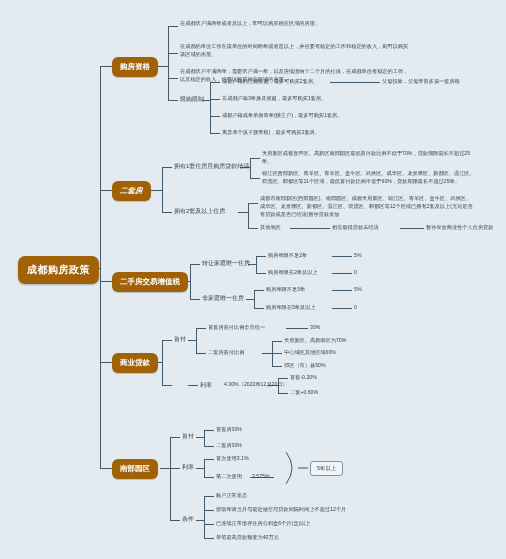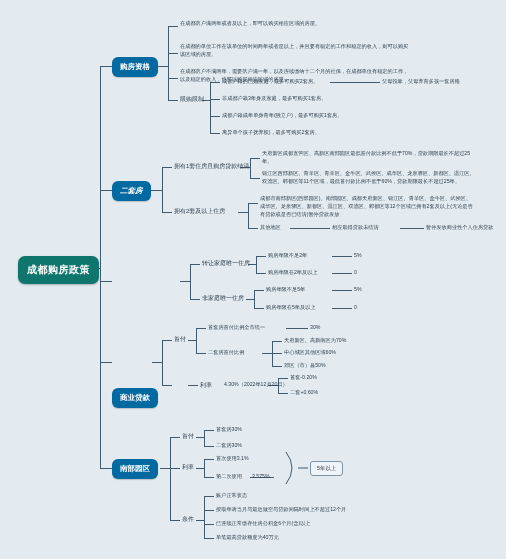--- a/index.html
+++ b/index.html
@@ -11,33 +11,33 @@
     position:relative;
     color:#2b3a47;
   }
   #canvas{position:absolute;inset:0;}
   svg.links{position:absolute;left:0;top:0;width:506px;height:559px;pointer-events:none;}
 
   .node{position:absolute;box-sizing:border-box;}
 
   
   .root{
-    background:#0f766e;
+    background:#a16207;
     color:#ffffff;
     border-radius:7px;
     font-size:10px;
     font-weight:bold;
     letter-spacing:.5px;
     padding:7px 9px;
     white-space:nowrap;
     box-shadow:0 1px 2px rgba(0,0,0,.25);
   }
   
   .l1{
-    background:#0369a1;
+    background:#a16207;
     color:#ffffff;
     border-radius:6px;
     font-size:7.5px;
     font-weight:bold;
     padding:5px 8px;
     white-space:nowrap;
     box-shadow:0 1px 1px rgba(0,0,0,.18);
   }
   
   .l2{
@@ -195,32 +195,33 @@
   <div class="node l1" style="left:112px;top:181px;font-style:italic;">二套房</div>
   <div class="node l2" style="left:174px;top:162px;">拥有1套住房且购房贷款结清</div>
   <div class="node l3 wrap" style="left:262px;top:150px;width:215px;">天府新区成都直管区、高新区南部园区最低首付款比例不低于70%，贷款期限最长不超过25年。</div>
   <div class="node l3 wrap" style="left:262px;top:170px;width:215px;">锦江区西部新区、青羊区、青羊区、金牛区、武侯区、成华区、龙泉驿区、新都区、温江区、双流区、郫都区等11个区域，最低首付款比例不低于60%，贷款期限最长不超过25年。</div>
   <div class="node l2" style="left:174px;top:207px;">拥有2套及以上住房</div>
   <div class="node l3 wrap" style="left:260px;top:195px;width:215px;">成都市南部新区(西部园区)、南部园区、成都天府新区、锦江区、青羊区、金牛区、武侯区、成华区、龙泉驿区、新都区、温江区、双流区、郫都区等12个区域已拥有2套及以上(无论是否有贷款或是否已结清)暂停贷款发放</div>
   <div class="node l3 nowrap" style="left:260px;top:224px;">其他地区</div>
   <div class="node val" style="left:332px;top:224px;">相应取得贷款未结清</div>
   <div class="node val" style="left:426px;top:224px;">暂停发放商业性个人住房贷款</div>
 
+  <div class="node l1" style="left:112px;top:272px;">二手房交易增值税</div>
   <div class="node l2" style="left:202px;top:259px;">转让家庭唯一住房</div>
   <div class="node l3 nowrap" style="left:268px;top:252px;">购房年限不足2年</div>
   <div class="node val" style="left:354px;top:252px;">5%</div>
   <div class="node l3 nowrap" style="left:268px;top:269px;">购房年限在2年及以上</div>
   <div class="node val" style="left:354px;top:269px;">0</div>
   <div class="node l2" style="left:202px;top:294px;">非家庭唯一住房</div>
   <div class="node l3 nowrap" style="left:266px;top:286px;">购房年限不足5年</div>
   <div class="node val" style="left:354px;top:286px;">5%</div>
   <div class="node l3 nowrap" style="left:266px;top:304px;">购房年限在5年及以上</div>
   <div class="node val" style="left:354px;top:304px;">0</div>
 
-  <div class="node l1" style="left:112px;top:353px;margin-top:35px;">商业贷款</div>
+  <div class="node l1" style="left:112px;top:353px;">商业贷款</div>
   <div class="node l2" style="left:174px;top:335px;">首付</div>
   <div class="node l3 nowrap" style="left:208px;top:324px;">首套房首付比例全市统一</div>
   <div class="node val" style="left:310px;top:324px;">30%</div>
   <div class="node l3 nowrap" style="left:208px;top:349px;">二套房首付比例</div>
   <div class="node l3 nowrap" style="left:284px;top:337px;">天府新区、高新南区为70%</div>
   <div class="node l3 nowrap" style="left:284px;top:349px;">中心城区其他区域60%</div>
   <div class="node l3 nowrap" style="left:284px;top:362px;">郊区（市）县50%</div>
   <div class="node l2" style="left:200px;top:381px;">利率</div>
   <div class="node val" style="left:224px;top:381px;">4.30%（2022年12月20日）</div>
   <div class="node l3 nowrap" style="left:290px;top:374px;">首套-0.20%</div>

